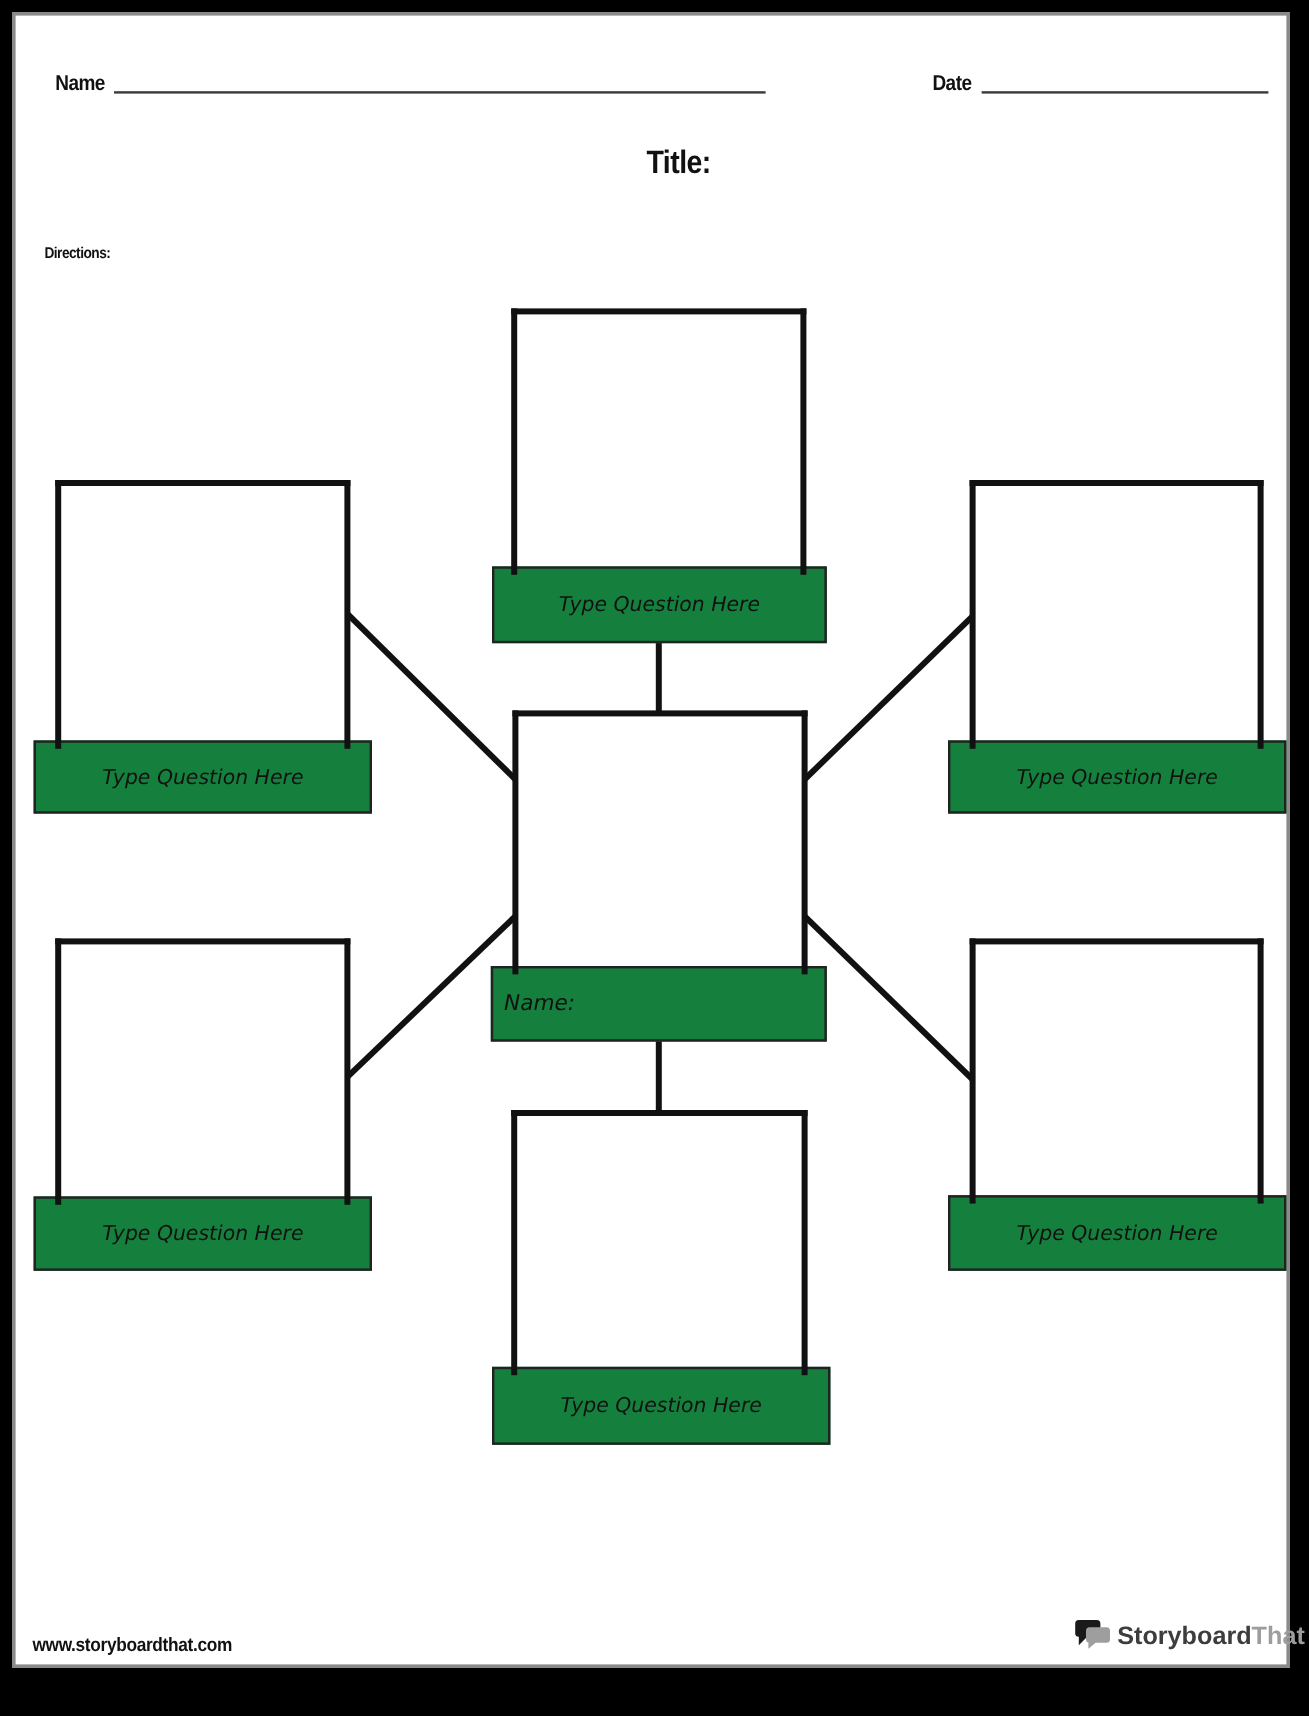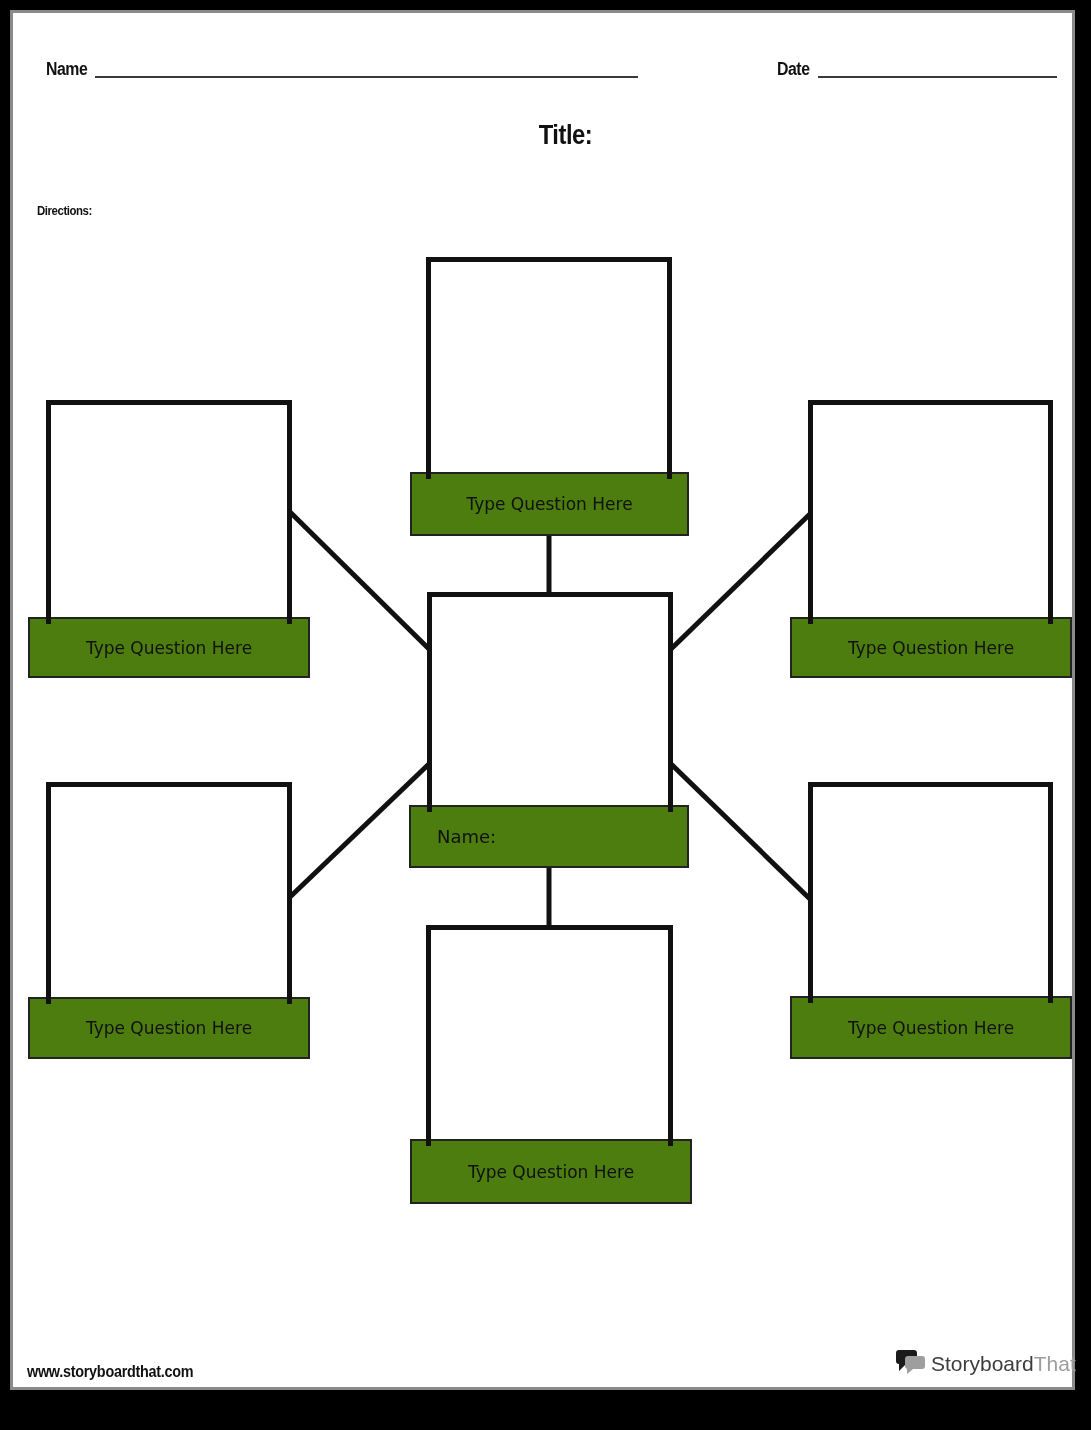--- a/index.html
+++ b/index.html
@@ -49,41 +49,42 @@
   
   .frame-box {
     position: absolute; box-sizing: border-box;
     border: 5px solid #111; border-bottom: none;
     background: transparent;
     z-index: 3;
   }
   .label-box {
     position: absolute; box-sizing: border-box;
     border: 2px solid #222;
-    background: #4d7c0f;
+    background: #15803d;
     z-index: 2;
     display: flex; align-items: center; justify-content: center;
     font-family: "DejaVu Sans", sans-serif;
+    font-style: italic;
     font-size: 17px; color: #111;
   }
-  .label-box.left-align { justify-content: flex-start; padding-left: 26px; font-size: 18px; }
+  .label-box.left-align { justify-content: flex-start; padding-left: 9px; font-size: 18px; }
 
   
   .site-url {
     position: absolute; left: 27px; top: 1363px;
     font-weight: bold; font-size: 16px; color: #111;
     letter-spacing: -0.3px;
     transform: scaleX(0.9); transform-origin: left center;
     white-space: nowrap;
   }
   .logo {
     position: absolute; left: 895px; top: 1349px;
     display: flex; align-items: center; gap: 5px;
   }
-  .logo-text { font-size: 21px; font-weight: normal; letter-spacing: 0; white-space: nowrap; }
+  .logo-text { font-size: 21px; font-weight: bold; letter-spacing: 0; white-space: nowrap; }
 </style>
 </head>
 <body>
 
 <div class="canvas">
   <div class="page"></div>
 
   <div class="content">
 
     <span class="hdr-label" style="left:46px; top:59px; font-size:18px;">Name</span>

